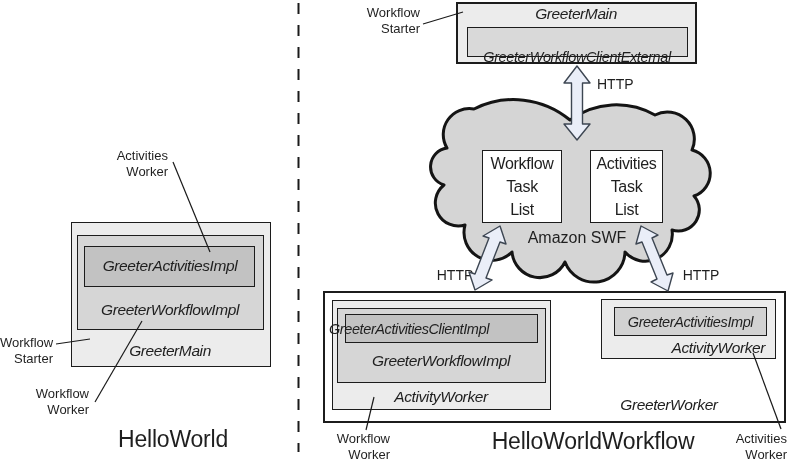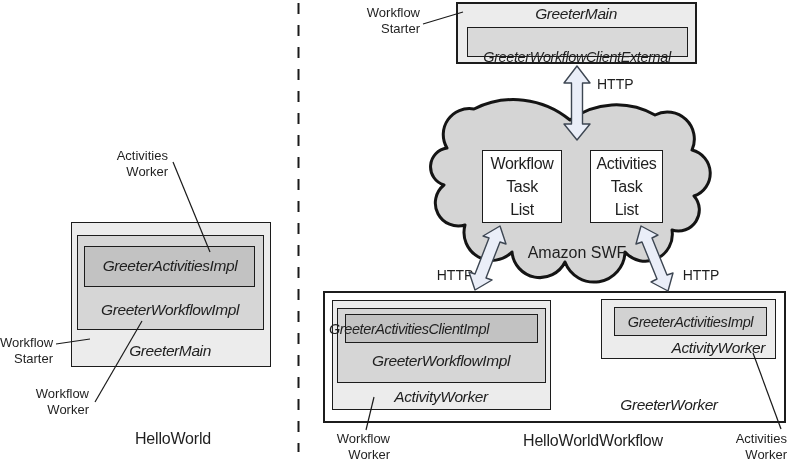--- a/index.html
+++ b/index.html
@@ -14,23 +14,23 @@
   .fill-mid{background:#d6d6d6;}
   .fill-mid2{background:#d9d9d9;}
   .fill-dark{background:#c2c2c2;}
   .fill-dark2{background:#d2d2d2;}
   .fill-white{background:#ffffff;}
   .lbl{position:absolute;color:#1f1f1f;text-align:center;white-space:pre-line;z-index:2;}
   .box-label{font-size:15.5px;letter-spacing:-0.4px;line-height:18px;font-style:italic;}
   .box-label.sm{font-size:14.5px;}
   .callout{font-size:13px;line-height:16px;}
   .alignr{text-align:right;}
-  .title{font-size:16px;letter-spacing:-0.2px;line-height:24px;}
+  .title{font-size:23px;letter-spacing:-0.2px;line-height:24px;}
   .http{font-size:14px;line-height:20px;}
-  .cloud-label{font-size:16px;margin-top:15px;}
+  .cloud-label{font-size:16px;}
   .tasklist{font-size:16px;line-height:23px;letter-spacing:-0.3px;}
 </style>
 </head>
 <body>
 
 <div id="stage">
 
   <svg class="layer" id="svg-under" viewBox="0 0 793 463">
     <line x1="298.5" y1="3" x2="298.5" y2="452" stroke="#1a1a1a" stroke-width="2" stroke-dasharray="11 11"></line>
     <path d="M 447 148

